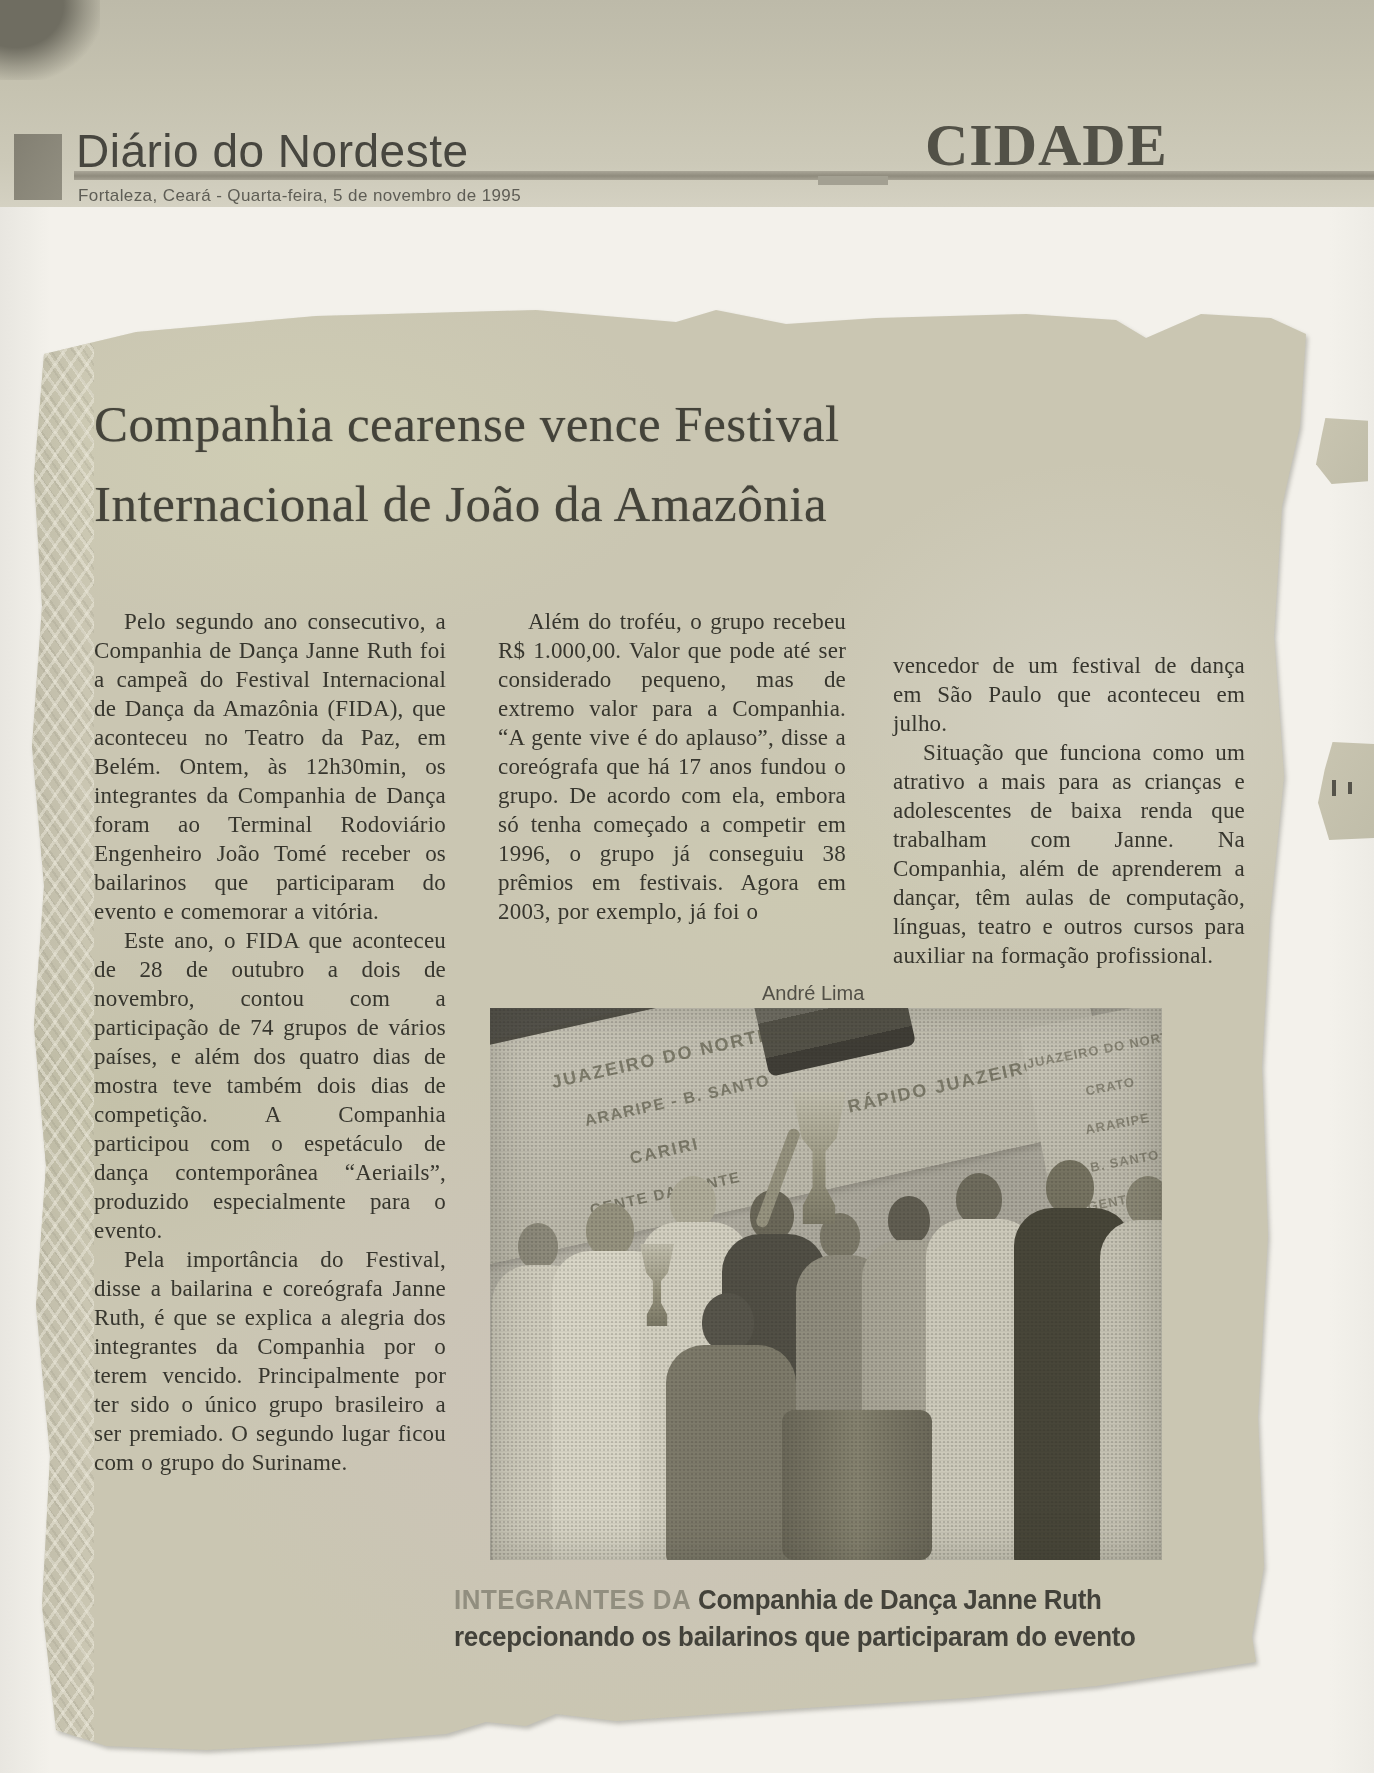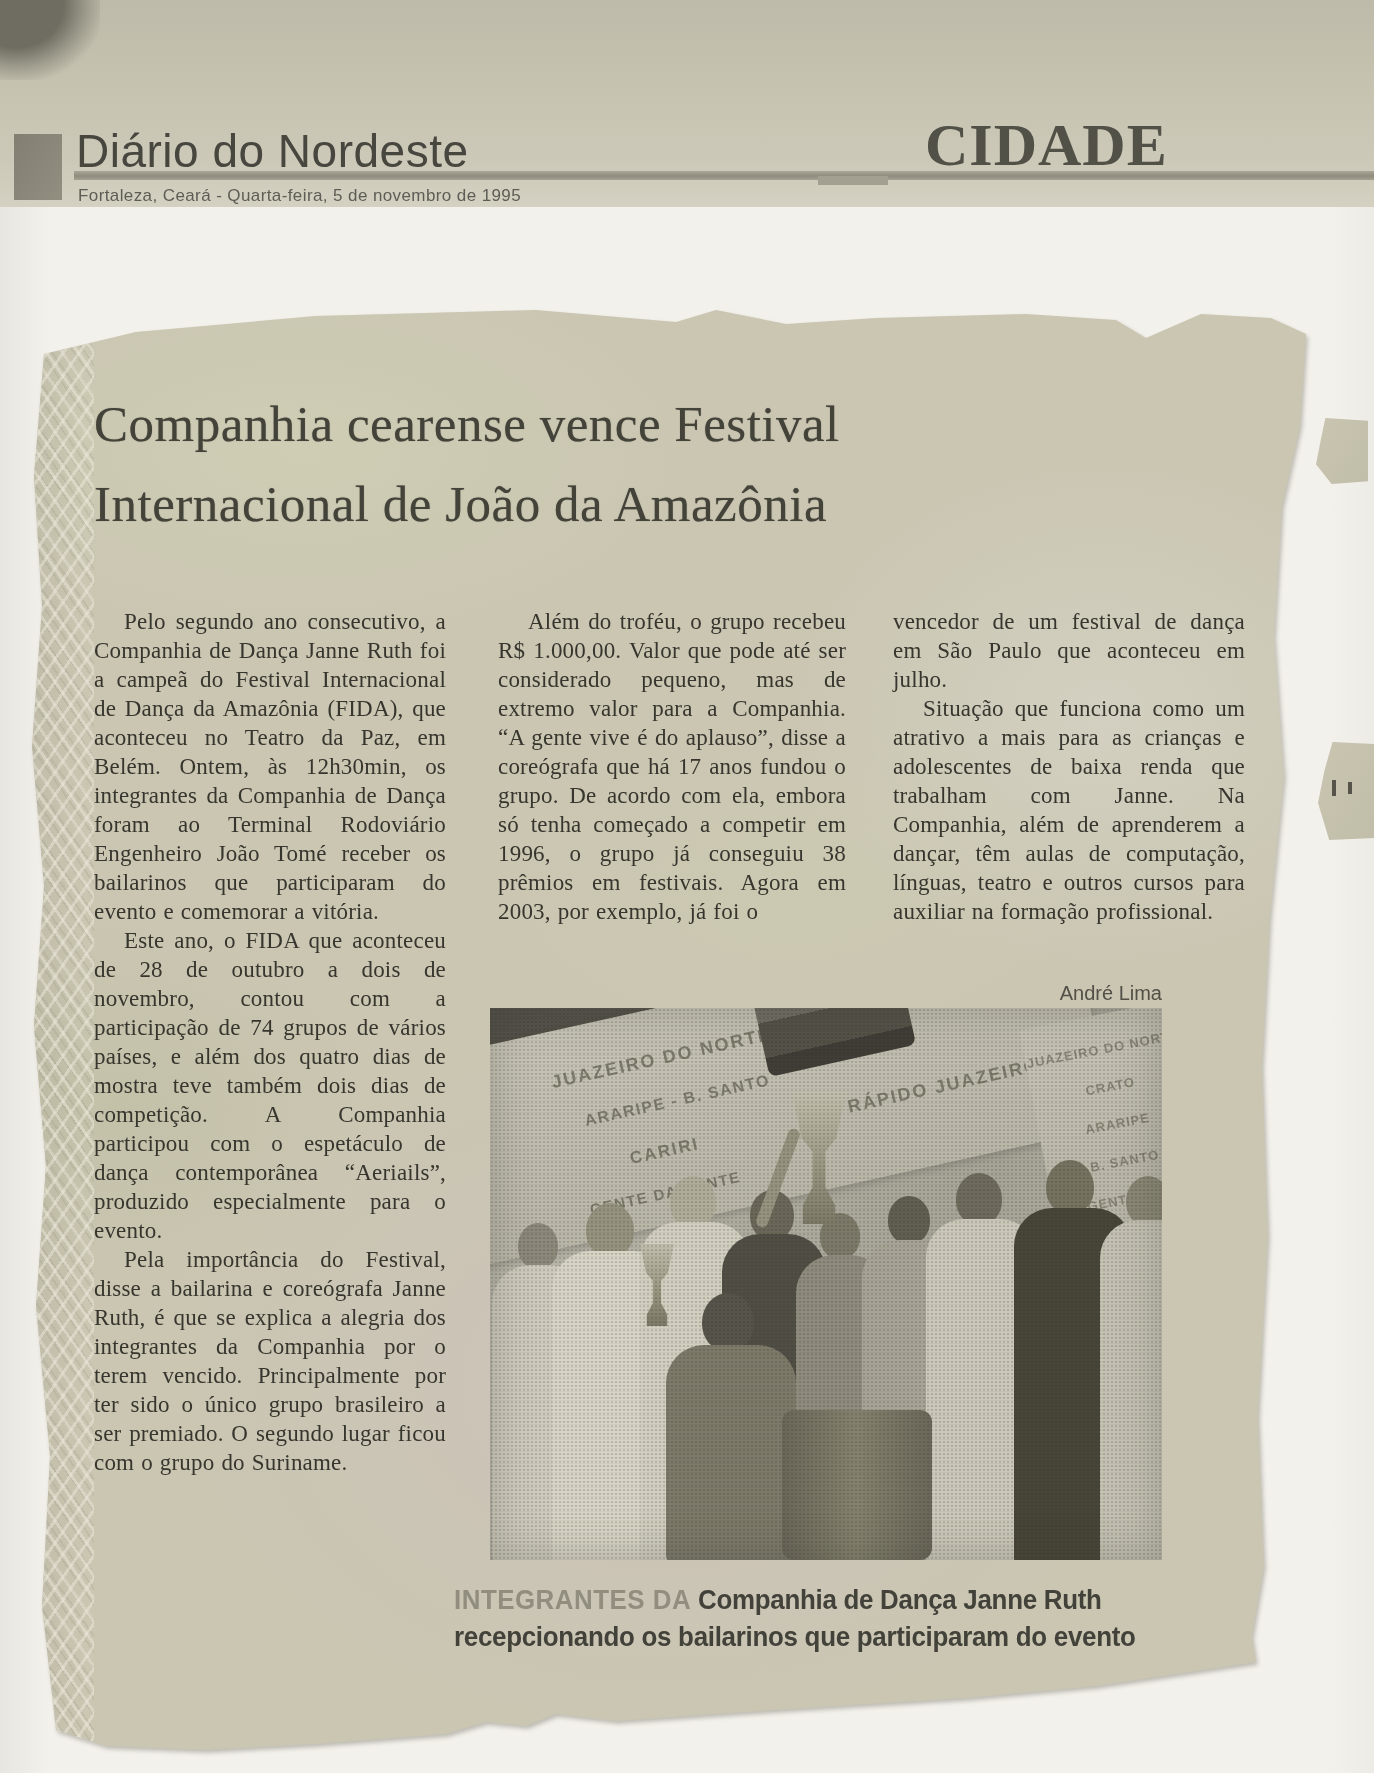--- a/index.html
+++ b/index.html
@@ -67,26 +67,26 @@
       linear-gradient(90deg, rgba(150,147,130,.25), transparent 90%);
   }
   .headline{position:absolute;left:78px;top:44px;width:1160px;color:#44433a;
     font-size:51px;line-height:80px;font-weight:normal;letter-spacing:.5px;
     text-shadow:0 0 1px rgba(68,67,58,.55);}
   .col{position:absolute;top:301px;}
   .col p{
     margin:0;font-size:23px;line-height:29px;text-align:justify;
     color:#37362e;text-indent:30px;letter-spacing:.2px;word-spacing:1px;
   }
-  .col p.no-indent{text-indent:0;}
+  .col p.no-indent{text-indent:0;margin-top:44px;}
   .col1{left:78px;width:352px;}
   .col2{left:482px;width:348px;}
   .col3{left:877px;width:352px;}
   .credit{
-    position:absolute;left:746px;top:676px;width:400px;text-align:right;
+    position:absolute;left:746px;top:676px;width:400px;
     font-family:"Liberation Sans",sans-serif;font-size:20px;color:#525047;
   }
   
   .photo{position:absolute;left:474px;top:702px;width:672px;height:552px;overflow:hidden;
     background:#b2afa3;}
   .ph-base{position:absolute;inset:0;
     background:linear-gradient(100deg,#bcb9ad 0,#aeab9f 40%,#a7a498 70%,#b4b1a5 100%);}
   .ph-roof{position:absolute;inset:0;
     background:linear-gradient(120deg,#53514a,#6c6a61);
     clip-path:polygon(0 0,58% 0,30% 20%,0 45%);}

